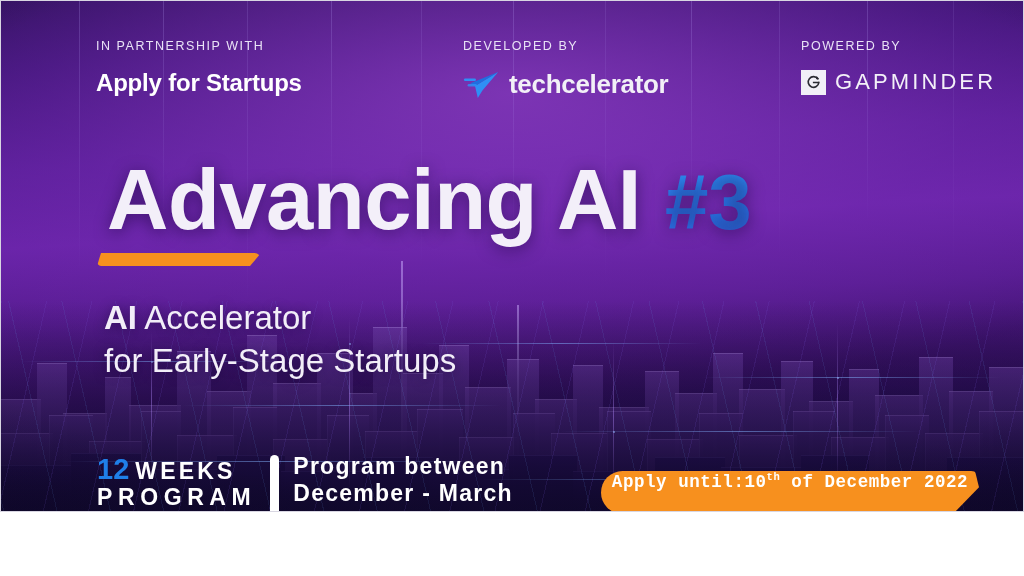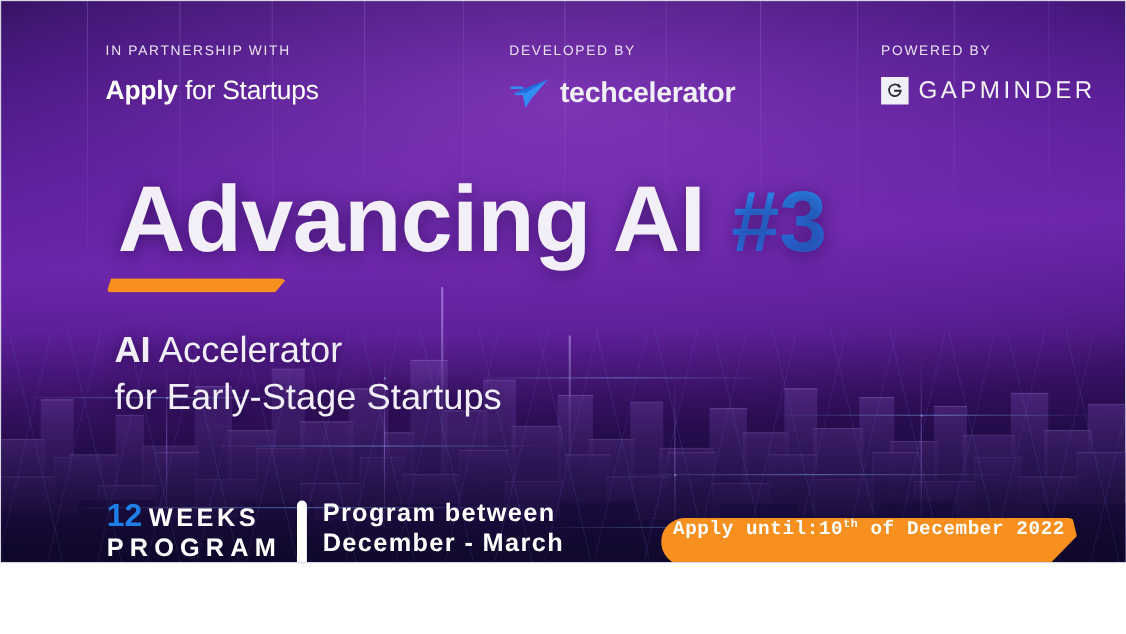--- a/index.html
+++ b/index.html
@@ -65,21 +65,21 @@
   .logo-block{ position:absolute; }
   .kicker{
     color:#e9e2f6; font-size:12.5px; letter-spacing:1.55px; font-weight:400;
     text-transform:uppercase; white-space:nowrap;
   }
   .logo-row{ display:flex; align-items:center; gap:9px; margin-top:16px; white-space:nowrap; }
 
   
   .g-logo{ font-size:24px; color:#fff; letter-spacing:-.2px; }
   .g-logo .b{ font-weight:700; }
-  .g-logo .l{ font-weight:400; }
+  .g-logo .l{ font-weight:700; }
 
   
   .tc-plane{ width:37px; height:30px; flex:0 0 auto; }
   .tc-word{ font-size:26px; font-weight:700; color:#f2f0f7; letter-spacing:-.3px; }
 
   
   .gm-badge{
     width:25px; height:25px; flex:0 0 auto; background:#f1eff7;
     display:flex; align-items:center; justify-content:center;
   }

